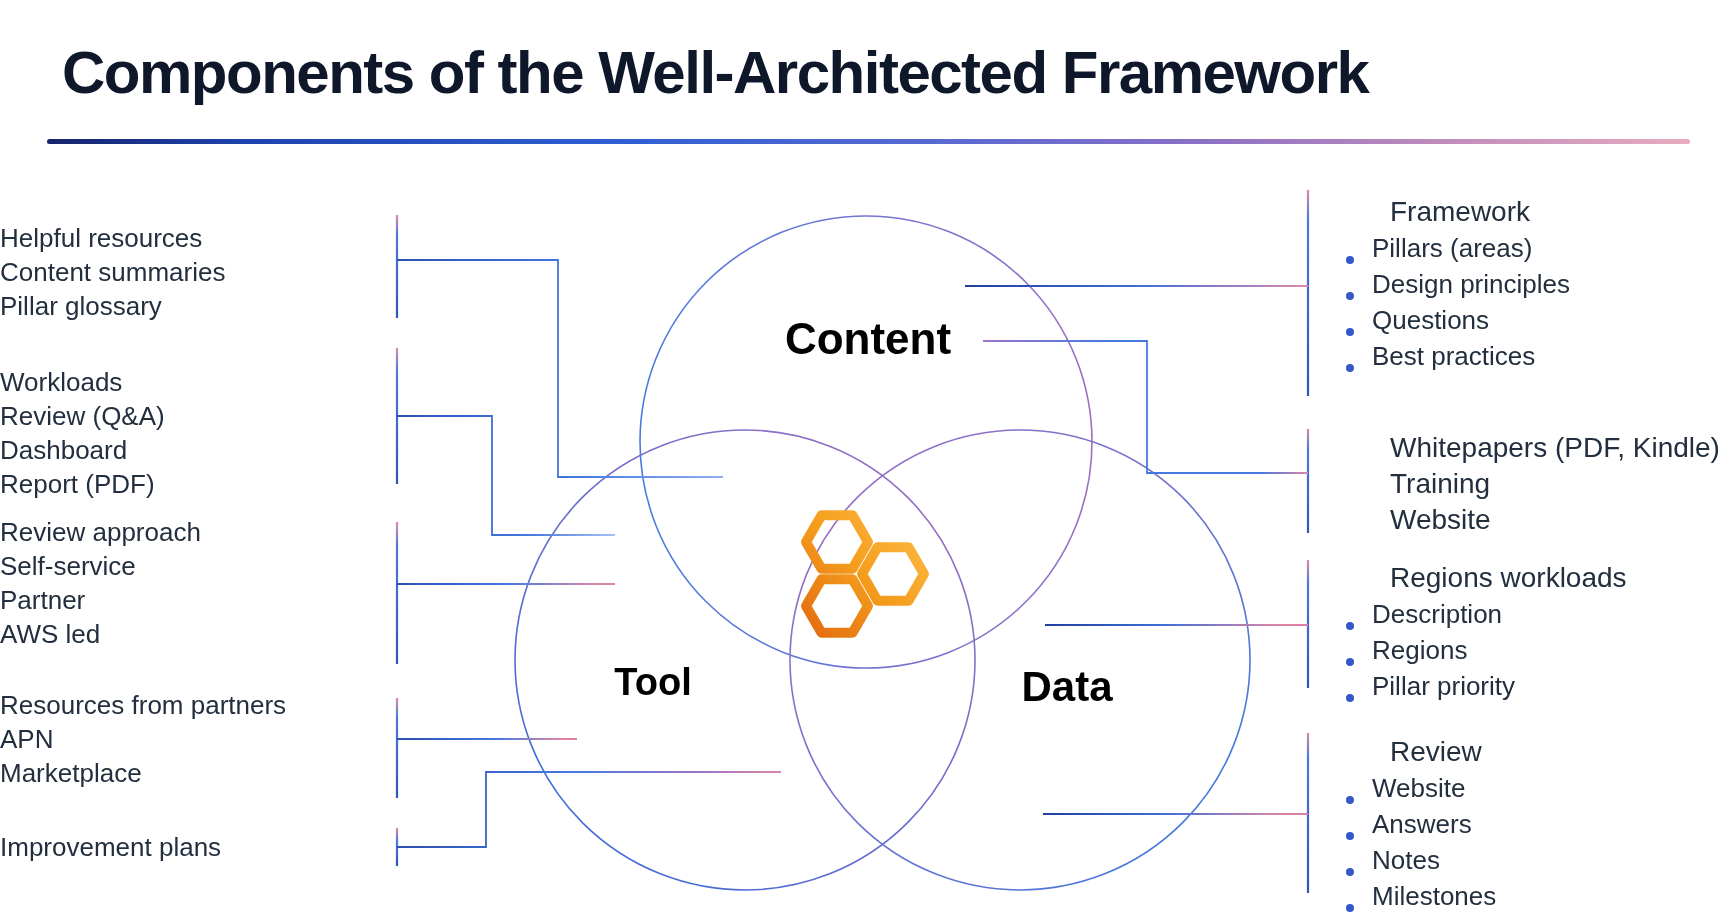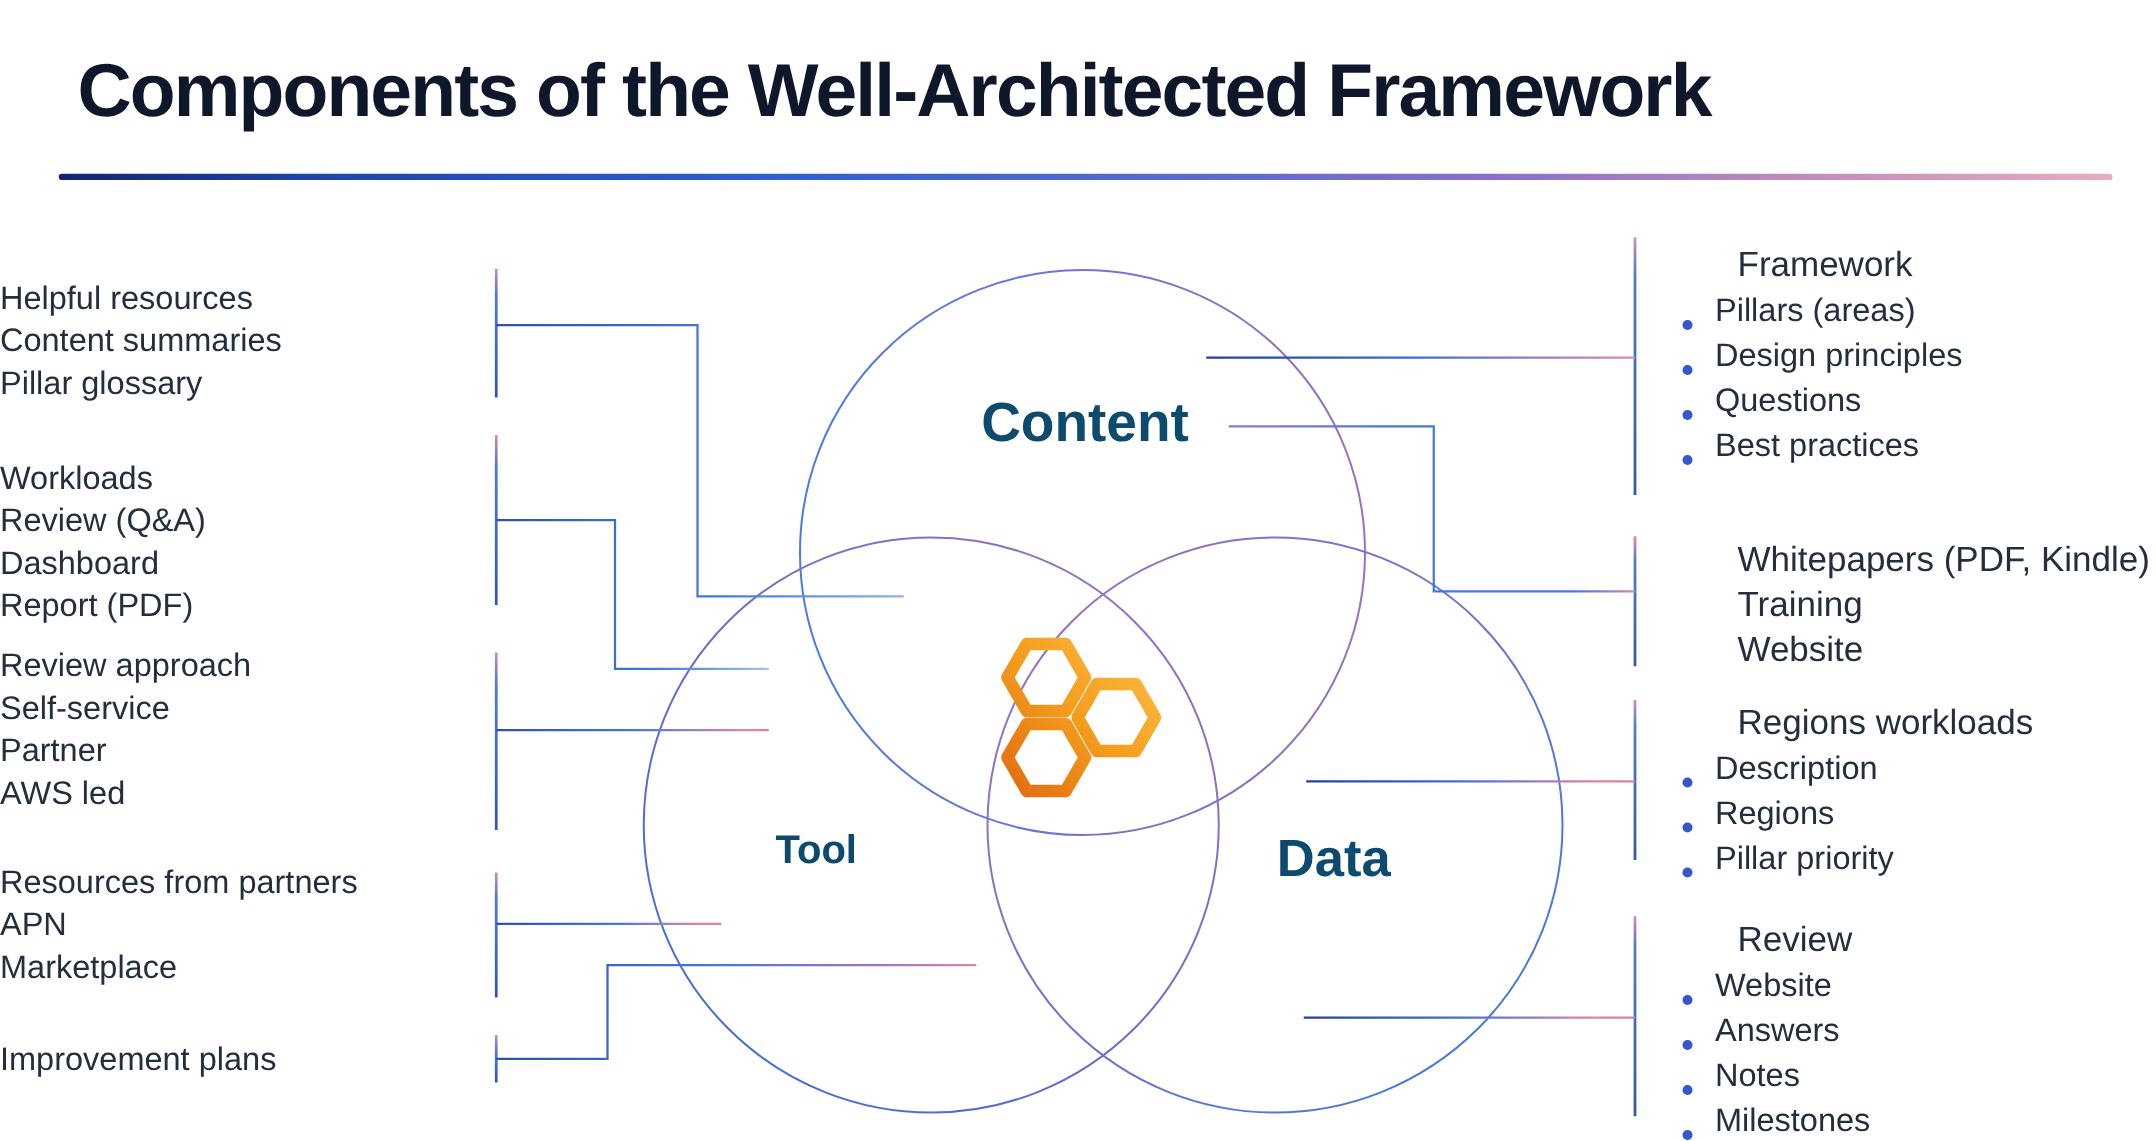--- a/index.html
+++ b/index.html
@@ -13,23 +13,23 @@
         #5a6ad0 55%,#8a70c6 70%,#c08cbb 85%,#e7acc0 100%);}
   #diagram-svg{left:0;top:0;}
   .ltext{left:0;width:352px;height:32px;text-align:left;font-size:26px;
          line-height:32px;white-space:nowrap;}
   .rtext{left:1390px;width:380px;height:32px;font-size:28px;line-height:32px;
          white-space:nowrap;}
   .rbullet{left:1340px;width:380px;height:32px;display:flex;align-items:flex-end;}
   .dot{width:8px;height:8px;border-radius:50%;background:#3457c9;
        margin-left:6px;margin-right:18px;flex:0 0 auto;}
   .btext{font-size:26px;line-height:32px;white-space:nowrap;}
-  .venn-label{text-align:center;font-weight:600;color:#0c4a6e;}
+  .venn-label{text-align:center;font-weight:600;color:#000000;}
   #label-content{left:768px;top:314px;width:200px;font-size:44px;}
-  #label-tool{left:573px;top:661px;width:160px;font-size:32px;}
+  #label-tool{left:573px;top:661px;width:160px;font-size:38px;}
   #label-data{left:987px;top:663px;width:160px;font-size:42px;}
   #aws-footer{left:33px;top:905px;font-size:30px;font-weight:bold;
               color:#232f3e;letter-spacing:1px;}
 </style>
 </head>
 <body>
 
 <div id="title" class="abs">Components of the Well-Architected Framework</div>
 <div id="rule" class="abs"></div>
 

